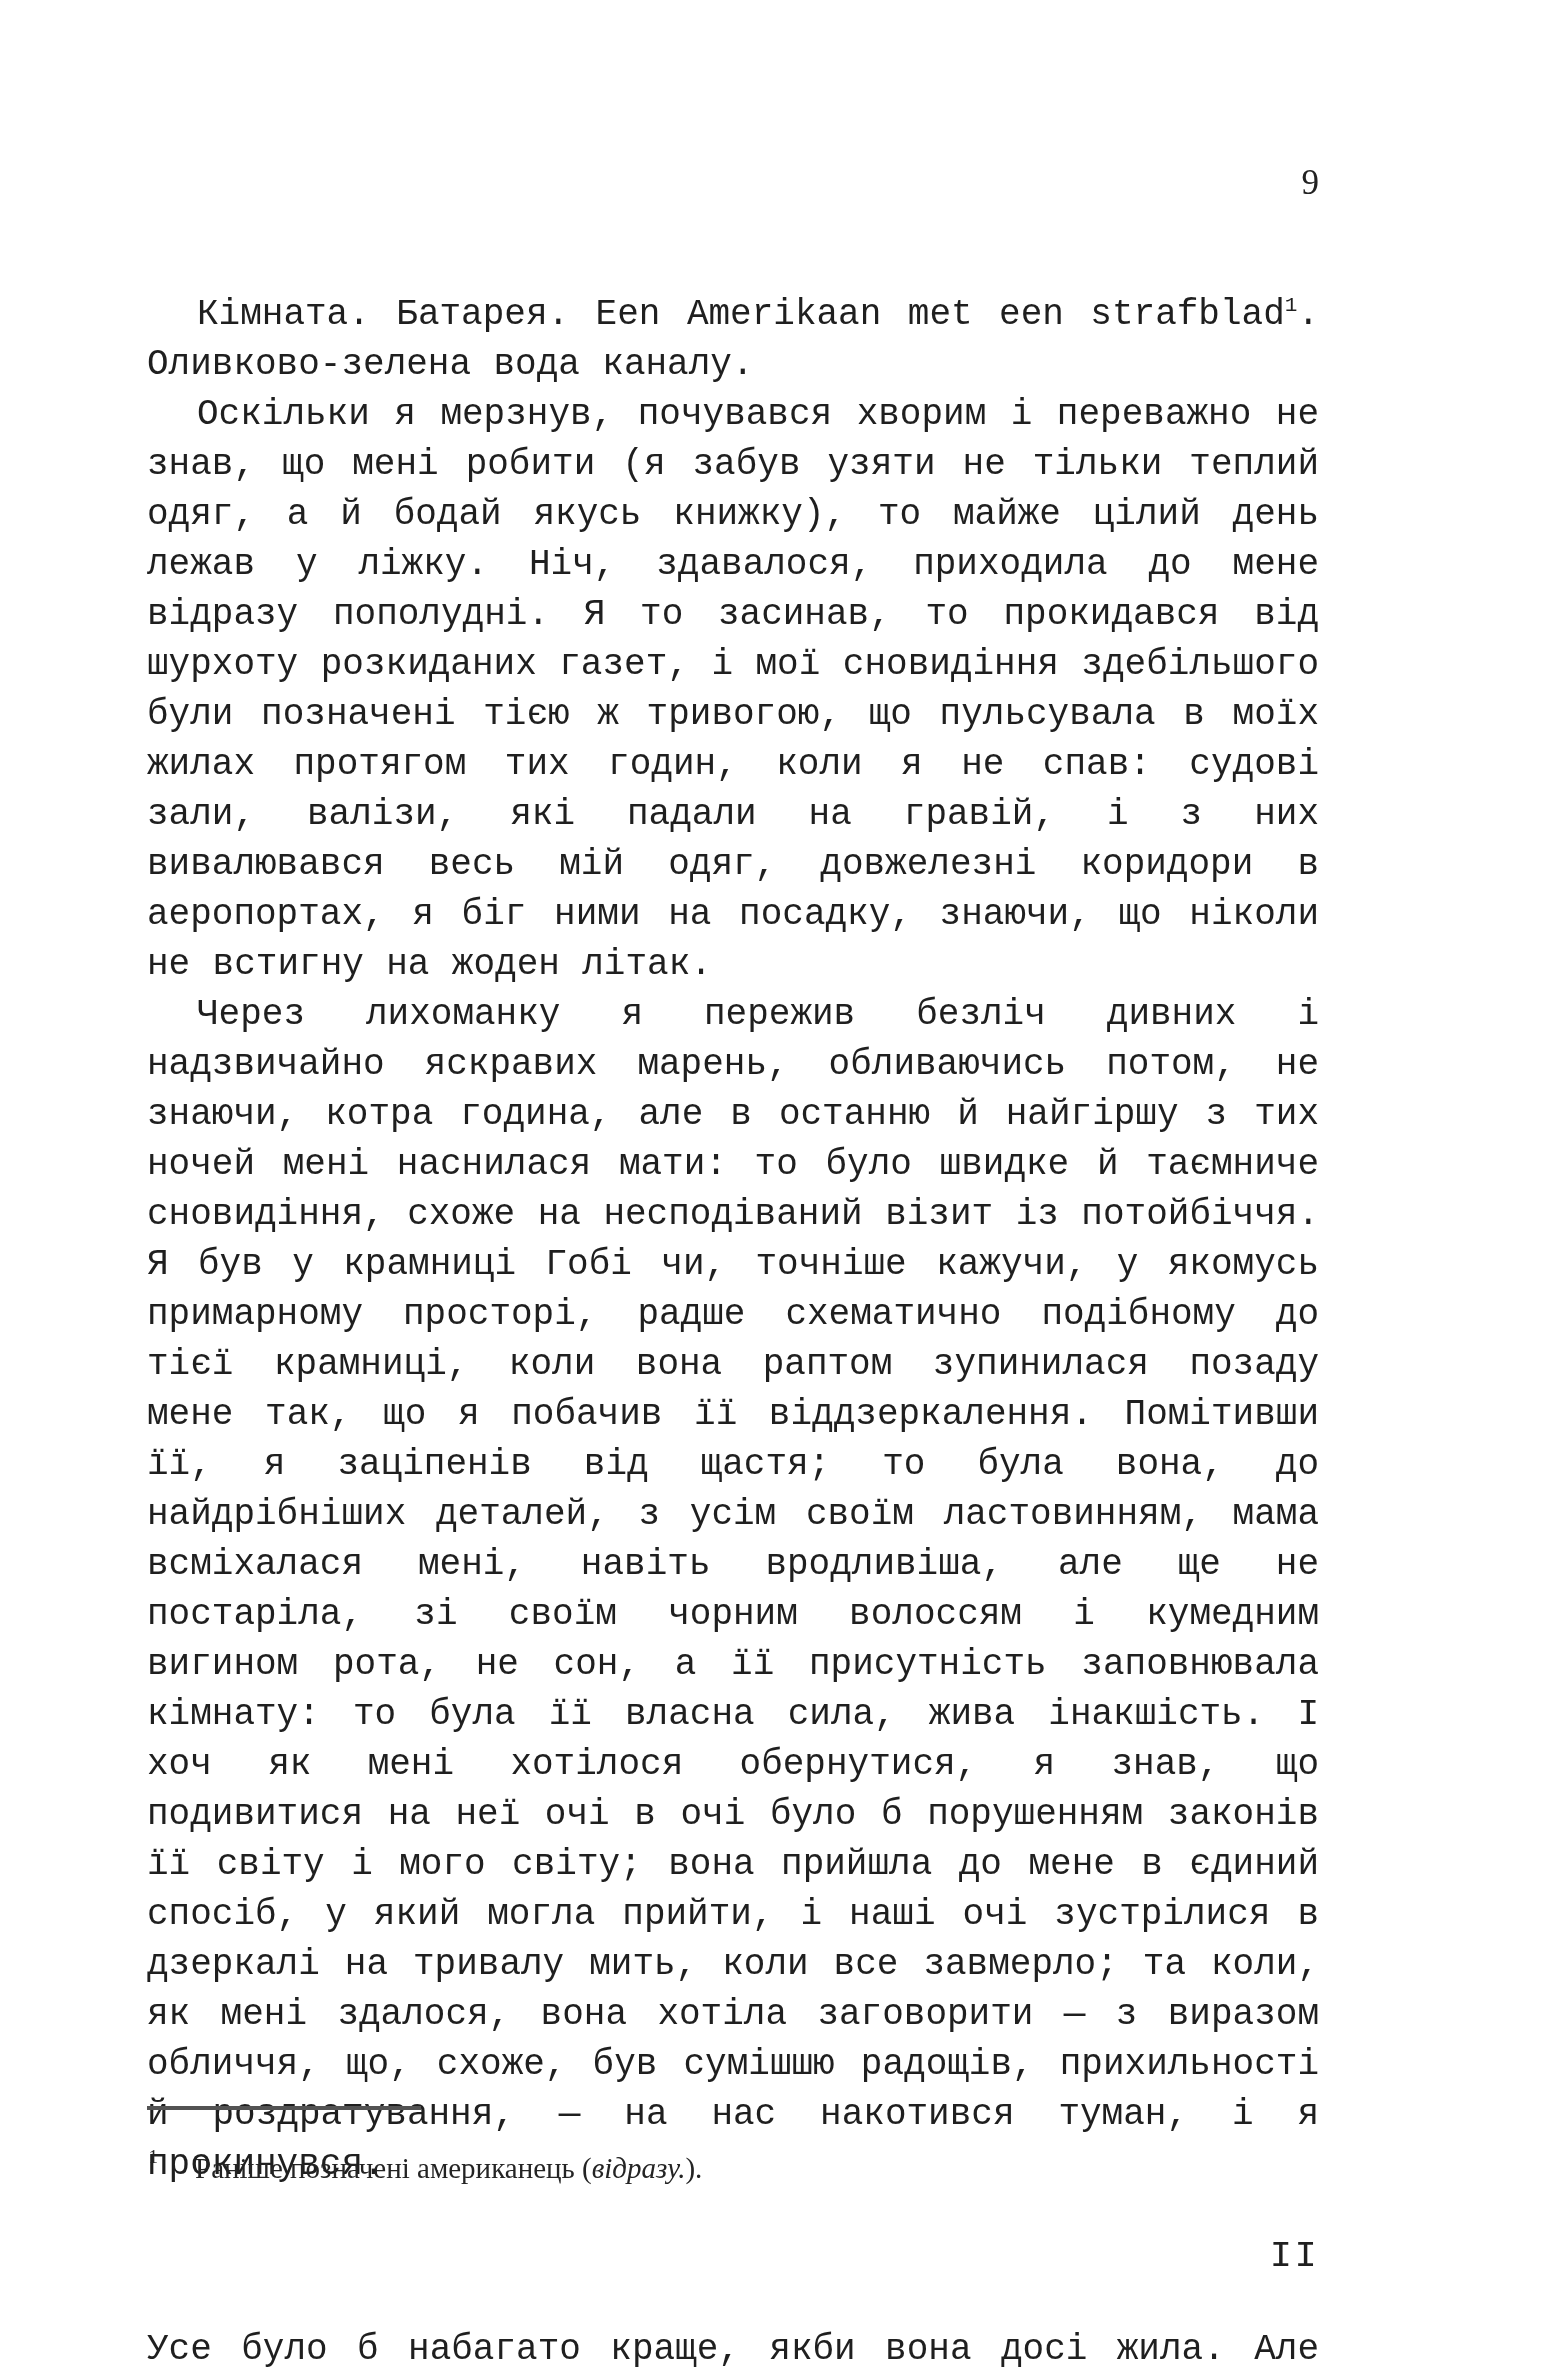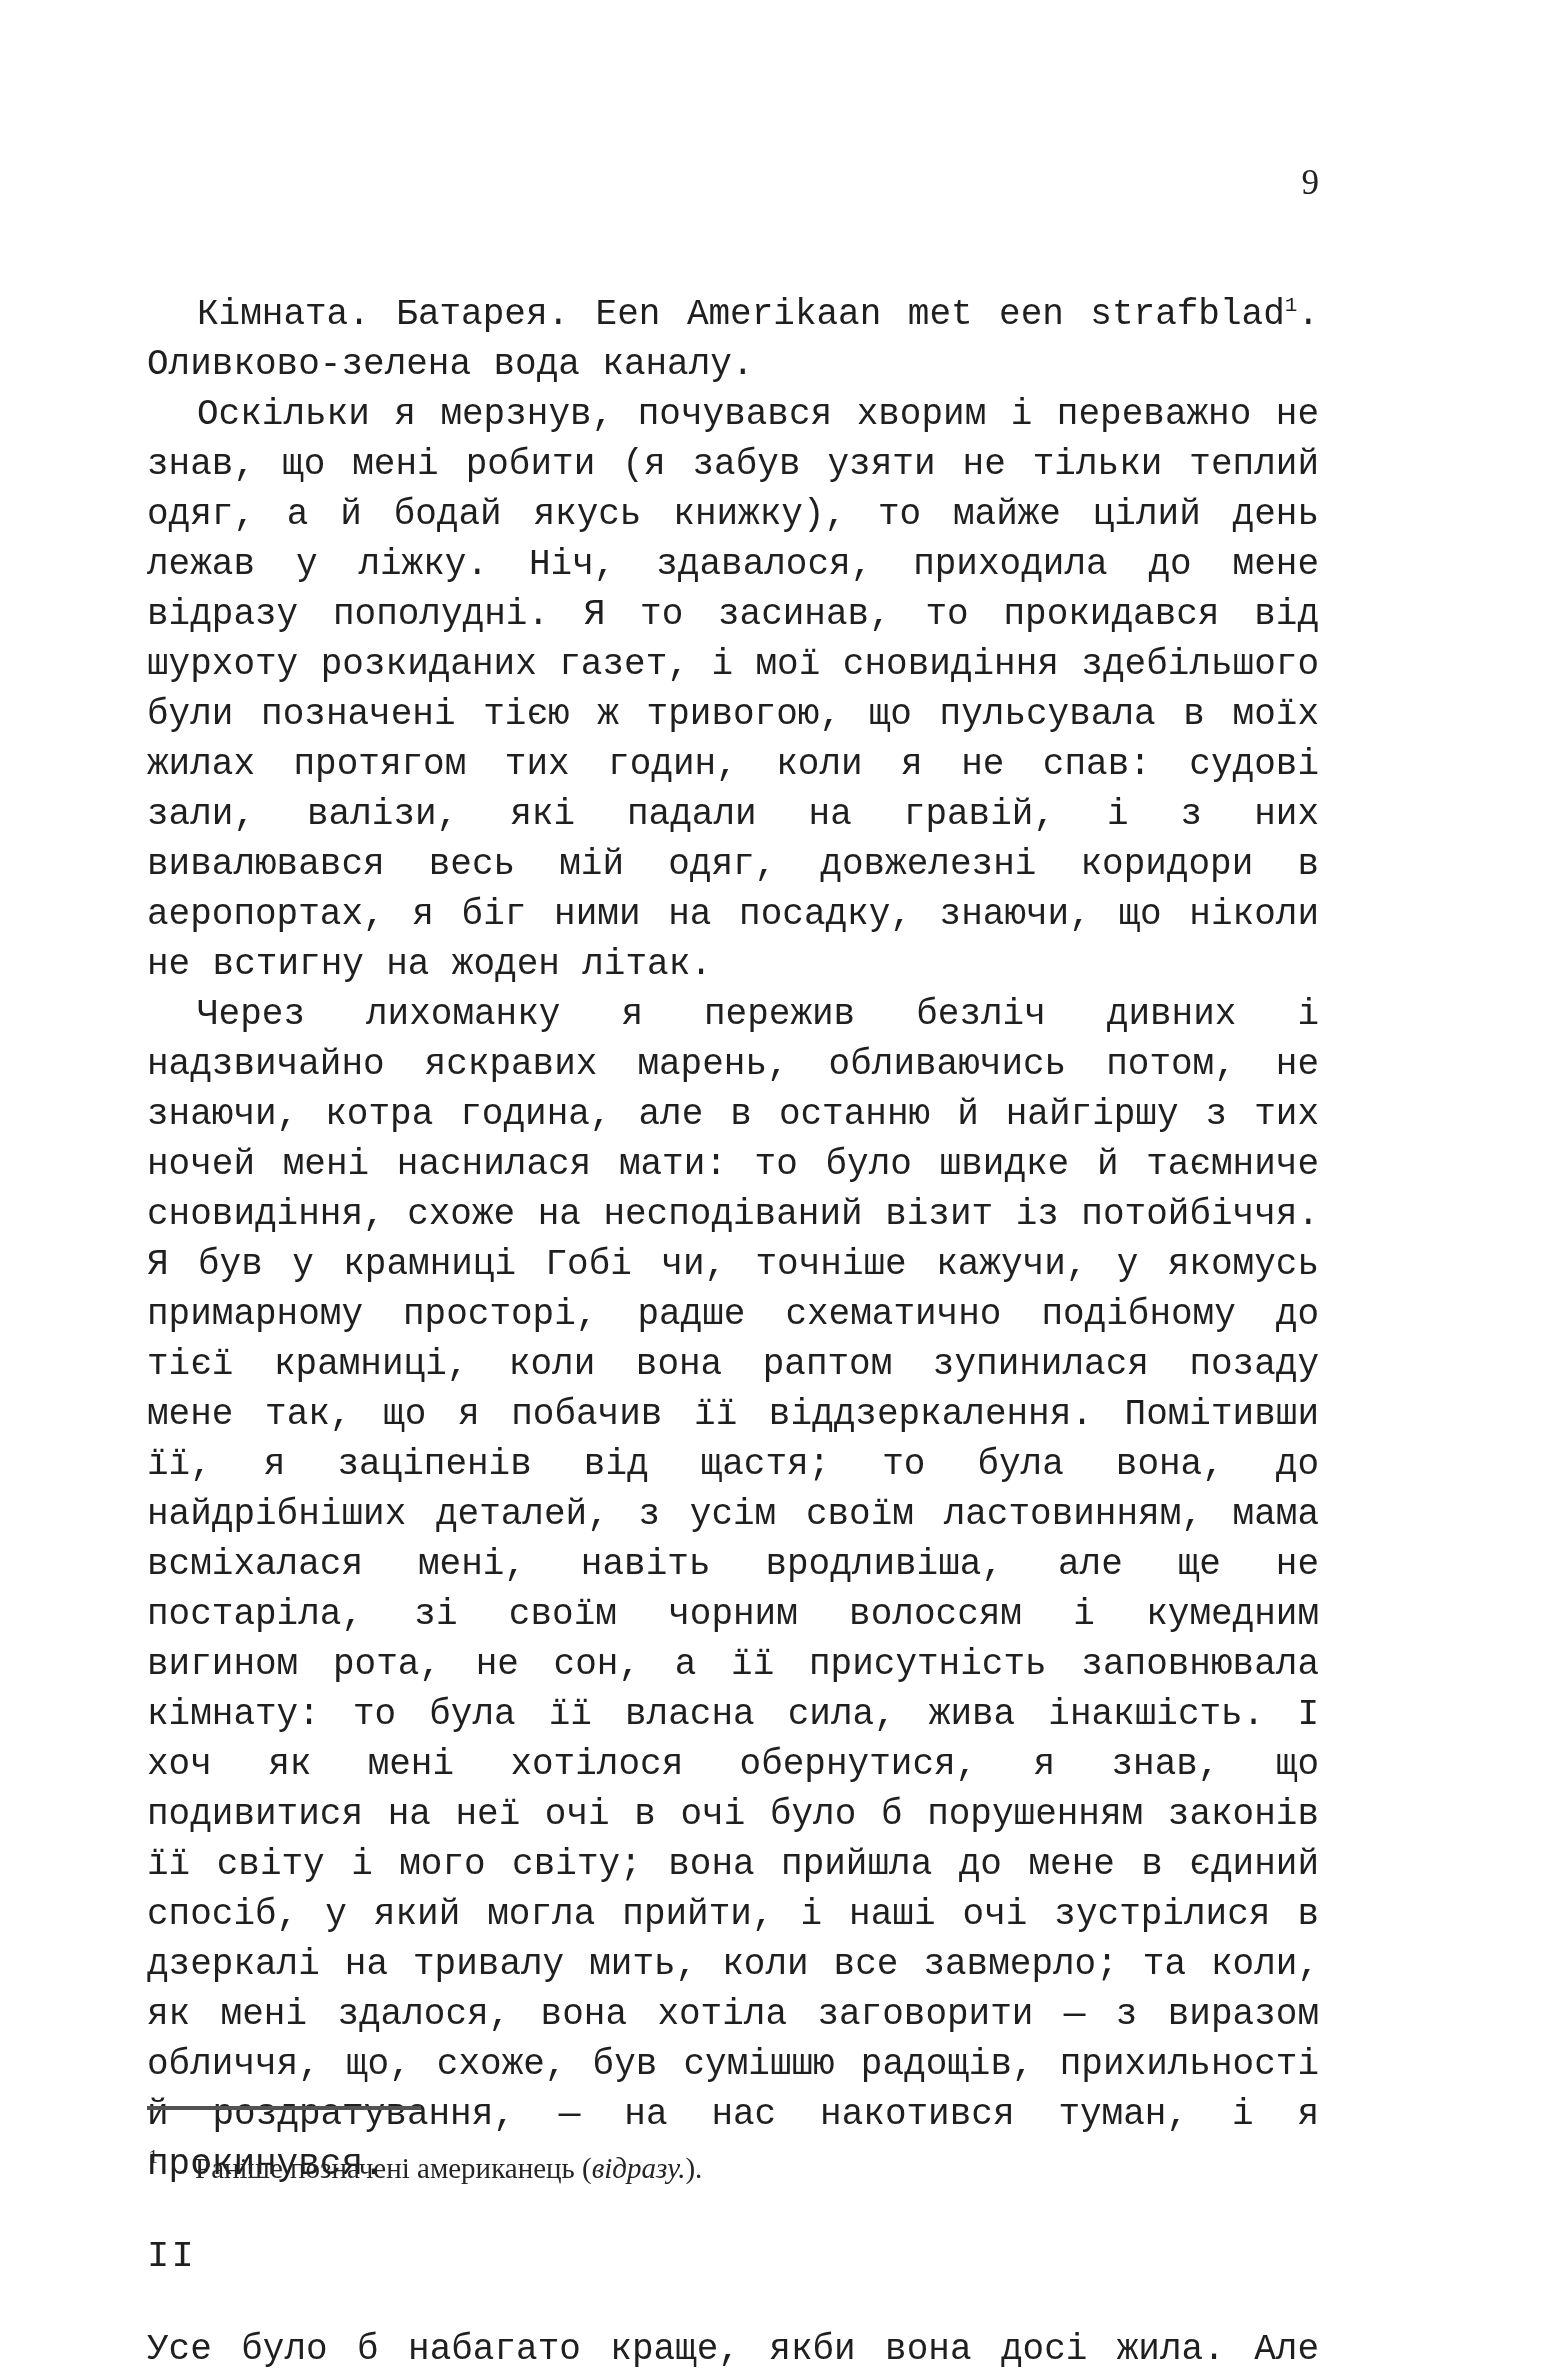--- a/index.html
+++ b/index.html
@@ -52,21 +52,21 @@
   .fn-ref {
     font-size: 21px;
     line-height: 0;
     vertical-align: super;
   }
   .section-heading {
     margin: 41px 0 44px 0;
     font-size: 37px;
     line-height: 50px;
     font-weight: normal;
-    text-align: left;
+    text-align: right;
     letter-spacing: 2.4px;
     color: #1f1f1f;
   }
   .footnote-area {
     position: absolute;
     left: 147px;
     top: 2106px;
     width: 1172px;
   }
   .footnote-rule {

